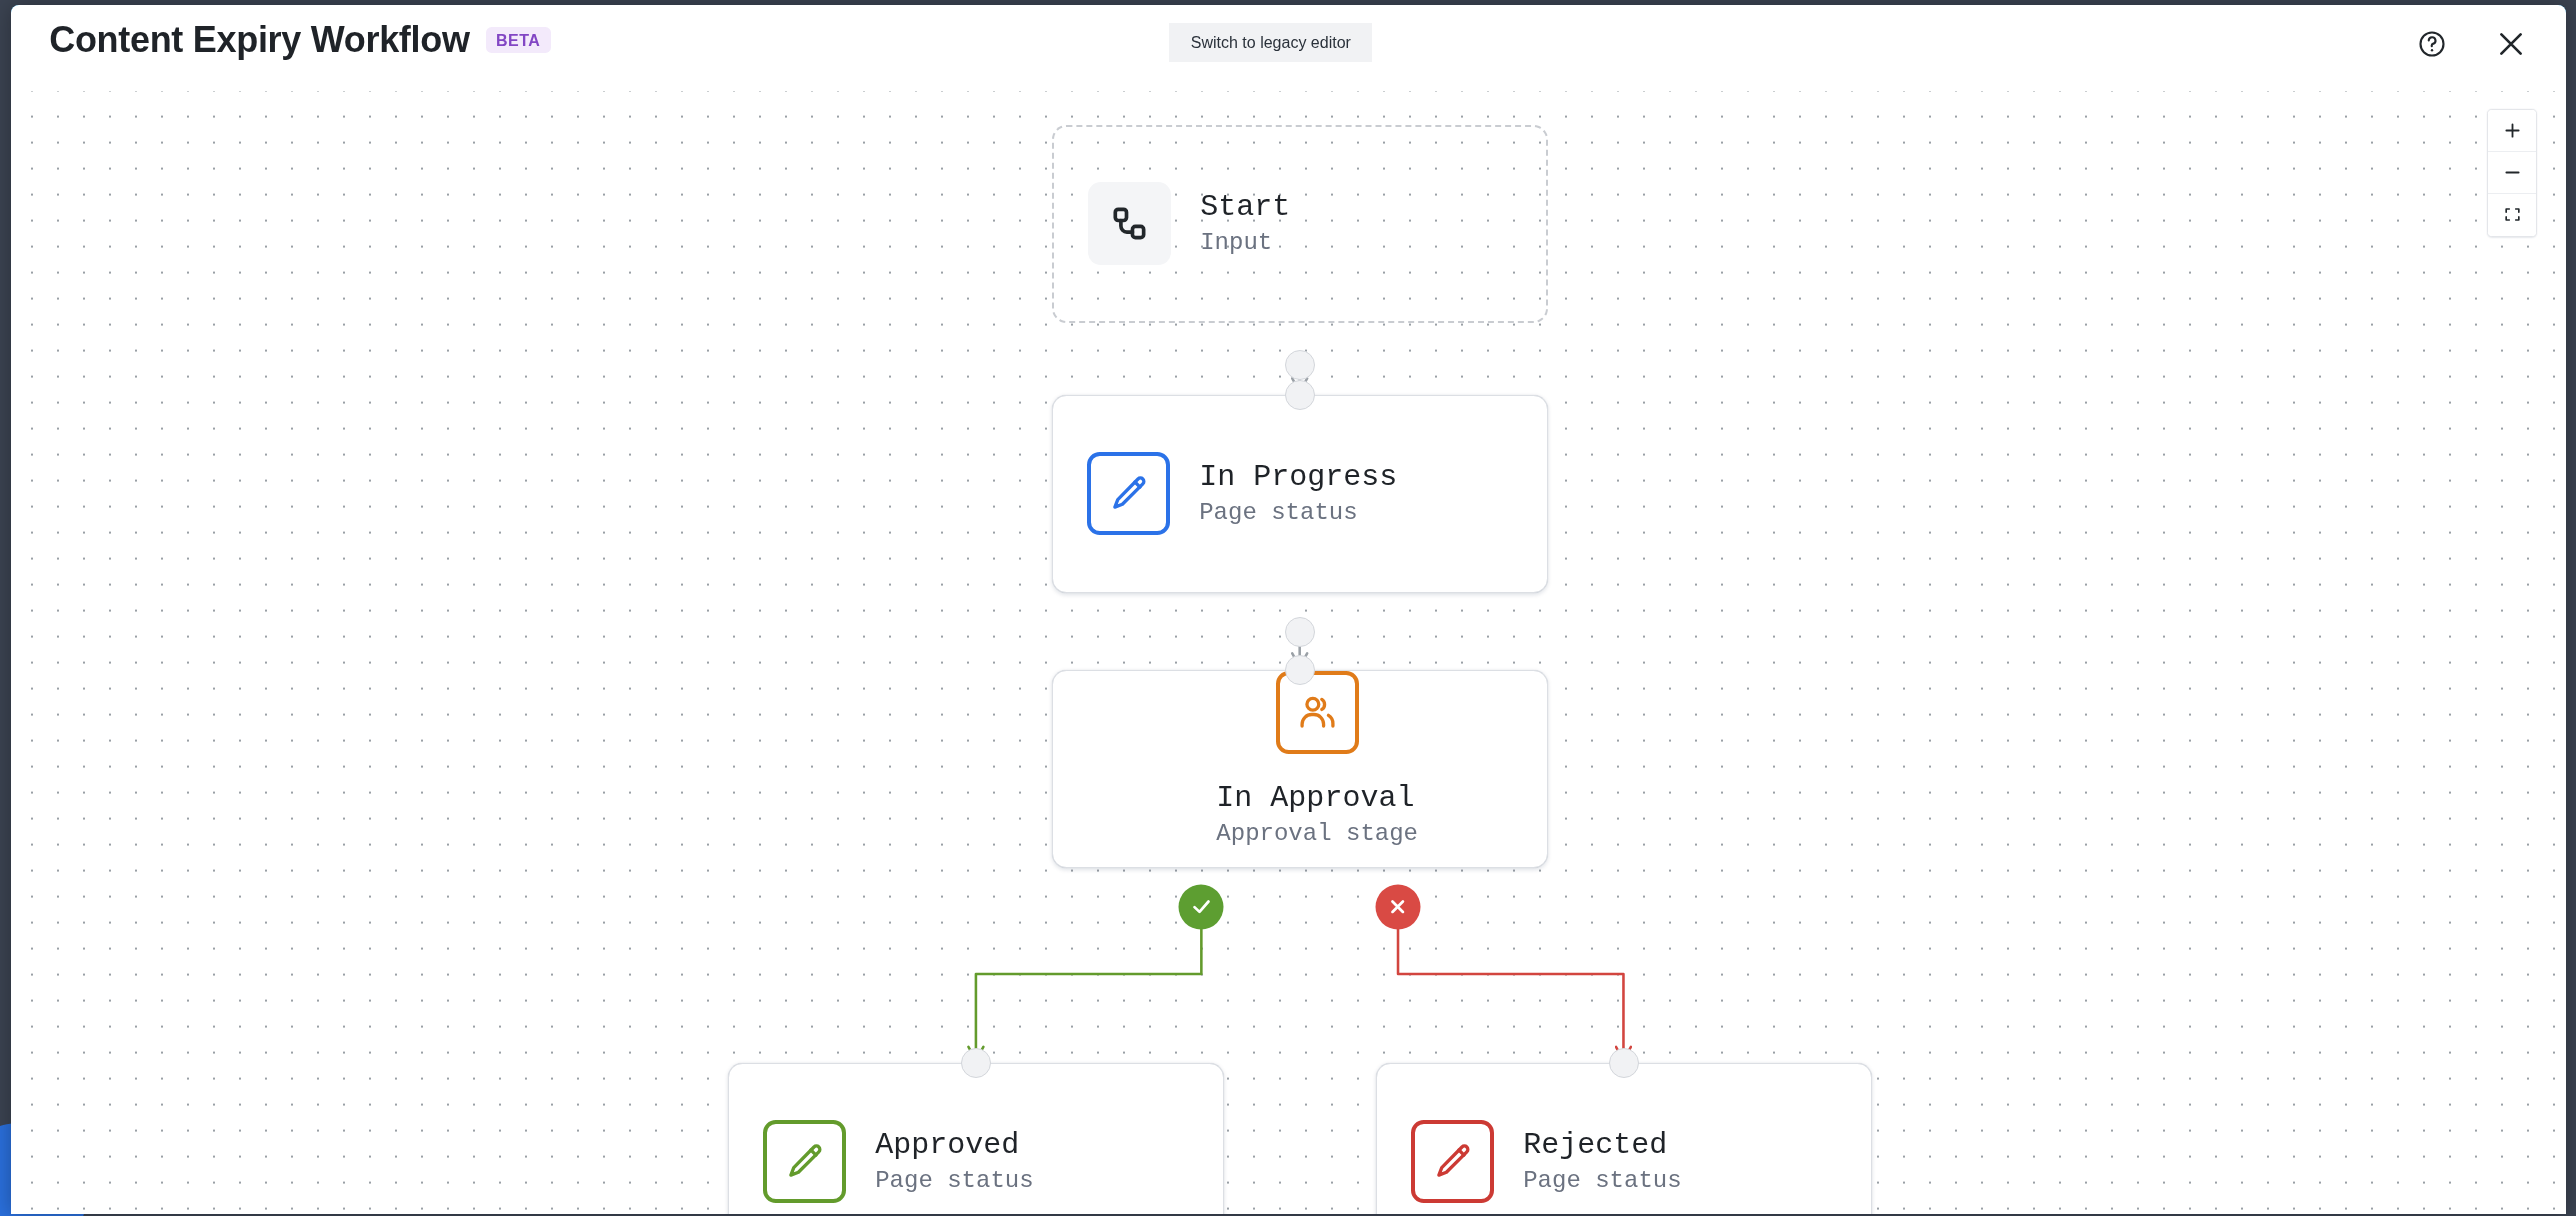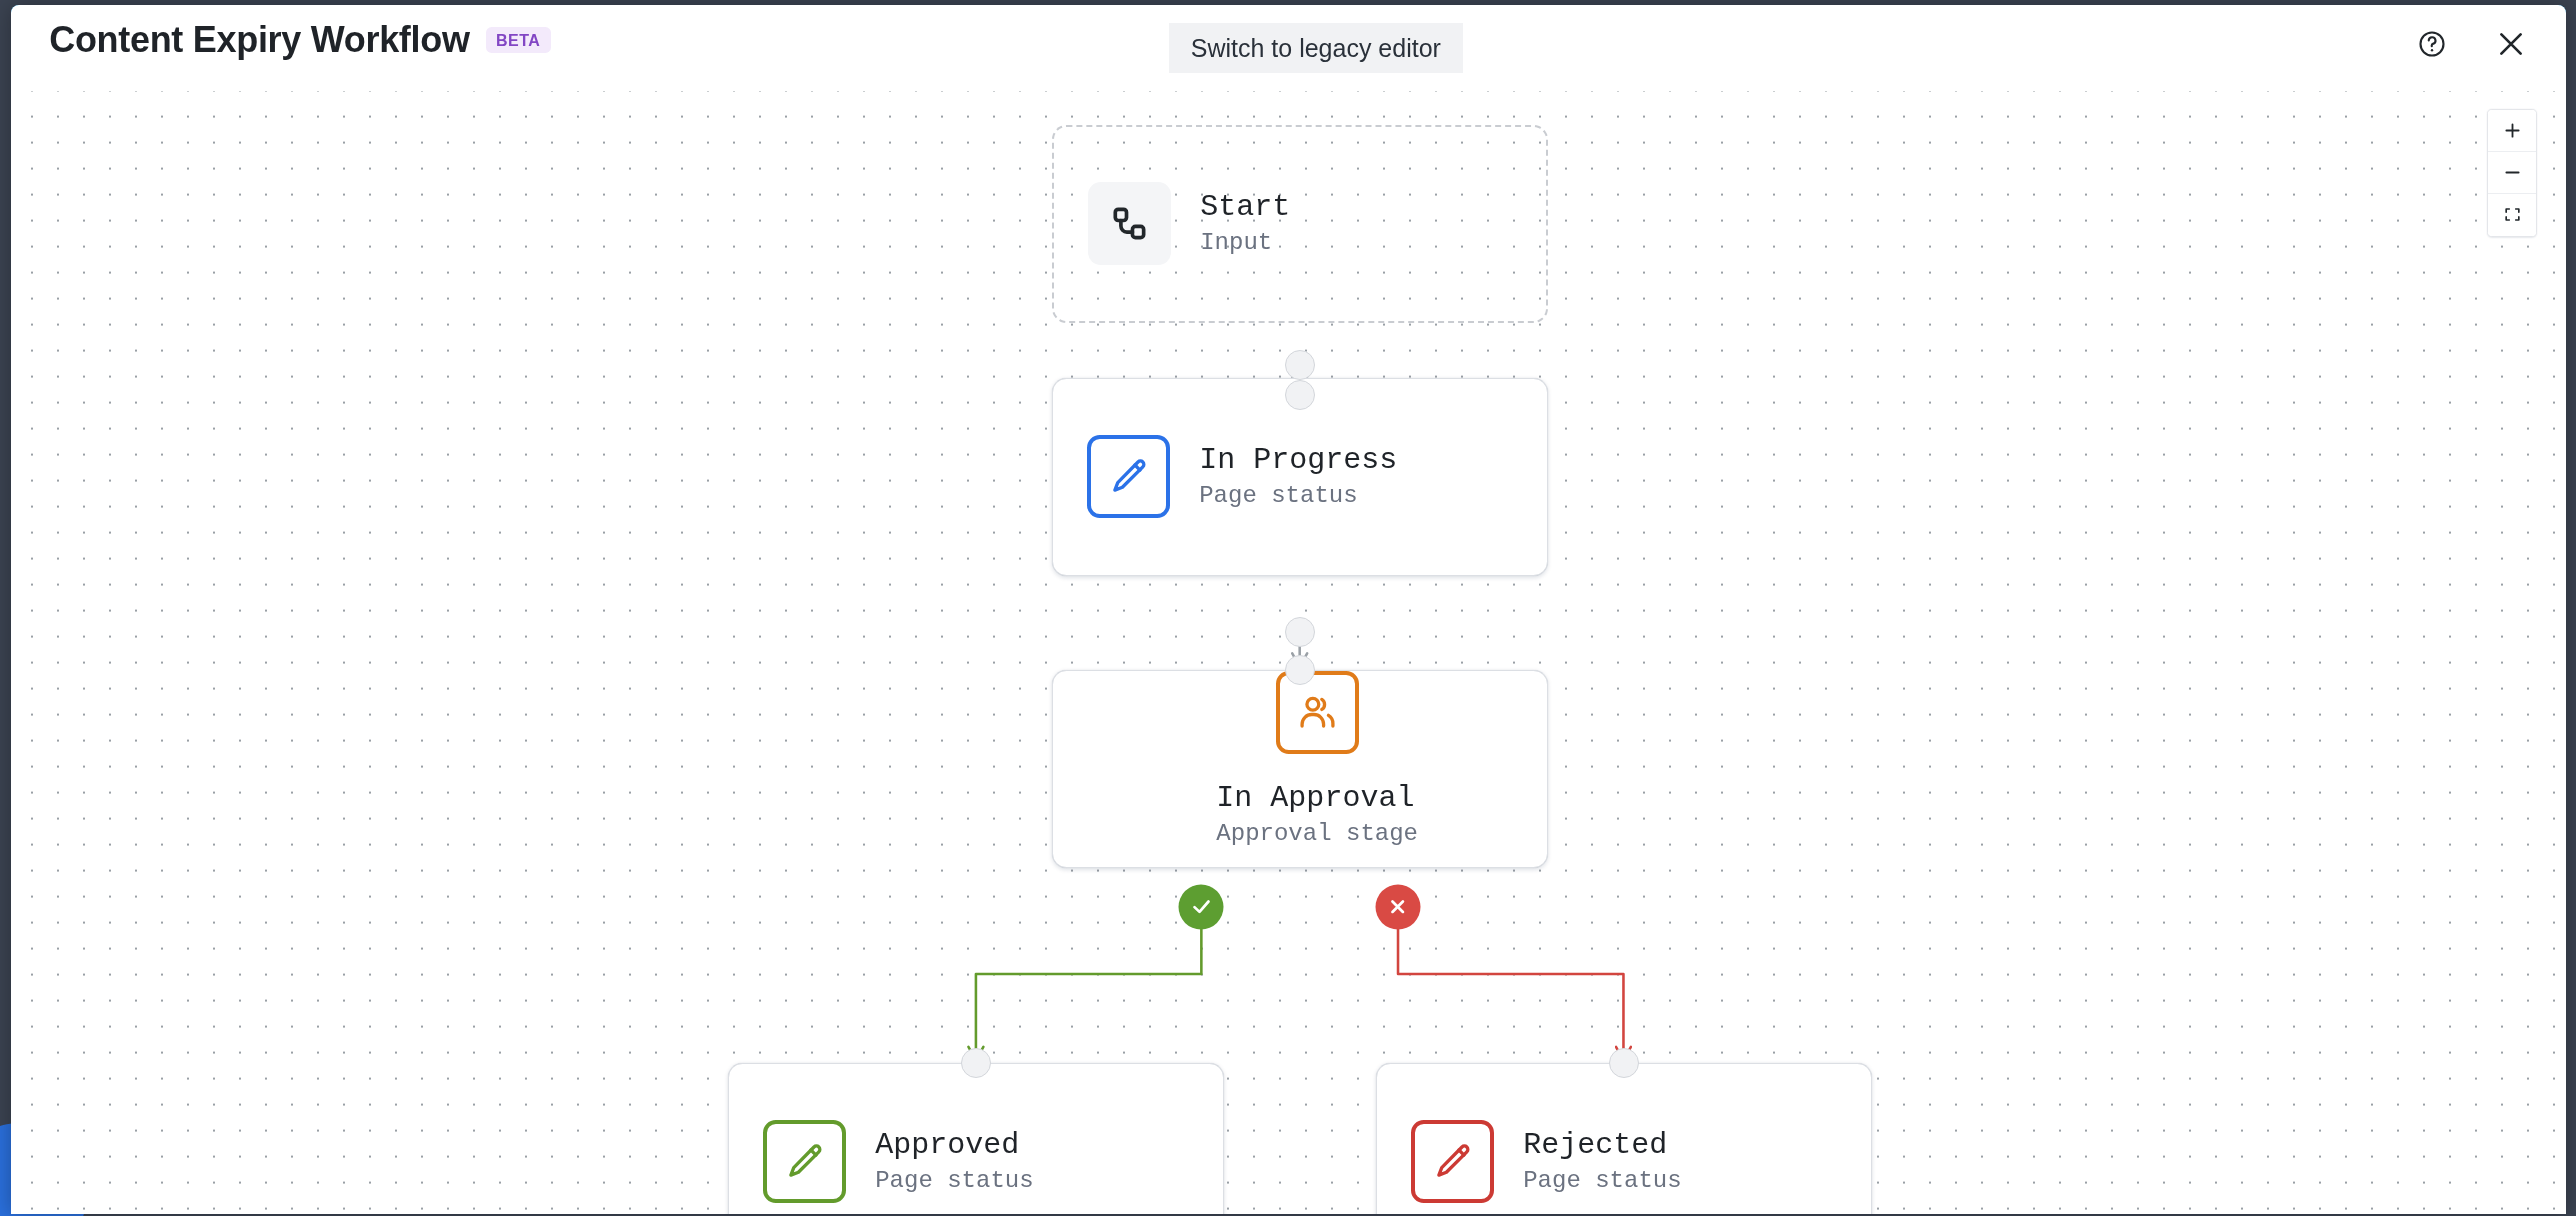--- a/index.html
+++ b/index.html
@@ -81,21 +81,21 @@
 
   #legacy-btn {
     position: absolute;
     left: 1158px;
     top: 18.4px;
     background: #f1f2f4;
     border: none;
     border-radius: 0;
     color: #2a313a;
     font-family: "Liberation Sans", sans-serif;
-    font-size: 25px;
+    font-size: 16px;
     padding: 10.4px 21.6px;
     cursor: pointer;
     white-space: nowrap;
   }
 
   #header-actions {
     position: absolute;
     right: 37px;
     top: 21px;
     display: flex;
@@ -293,21 +293,21 @@
                 <rect x="3.6" y="3.6" width="6.4" height="6.4" rx="1.7"></rect>
                 <rect x="13.4" y="13.4" width="6.4" height="6.4" rx="1.7"></rect>
                 <path d="M6.8 10 v3.2 a3.4 3.4 0 0 0 3.4 3.4 h3.2"></path>
               </svg>
             </div>
             <div class="node-text">
               <div class="node-title">Start</div>
               <div class="node-sub">Input</div>
             </div>
           </div>
-          <div class="node solid" style="left: 1041px; top: 306px; width: 496px; height: 198px;">
+          <div class="node solid" style="left: 1041px; top: 323px; width: 496px; height: 198px;">
             <div class="node-icon outlined" style="color: rgb(43, 114, 232);">
               <svg width="43" height="43" viewBox="0 0 24 24" fill="none" stroke="#2b72e8" stroke-width="1.85" stroke-linecap="round" stroke-linejoin="round">
                 <path d="M17.3 3.9a1.9 1.9 0 0 1 2.7 2.7L8.6 18 4.4 19.6 6 15.4z"></path>
                 <path d="M15.6 5.6 18.4 8.4"></path>
               </svg>
             </div>
             <div class="node-text">
               <div class="node-title">In Progress</div>
               <div class="node-sub">Page status</div>
             </div>

